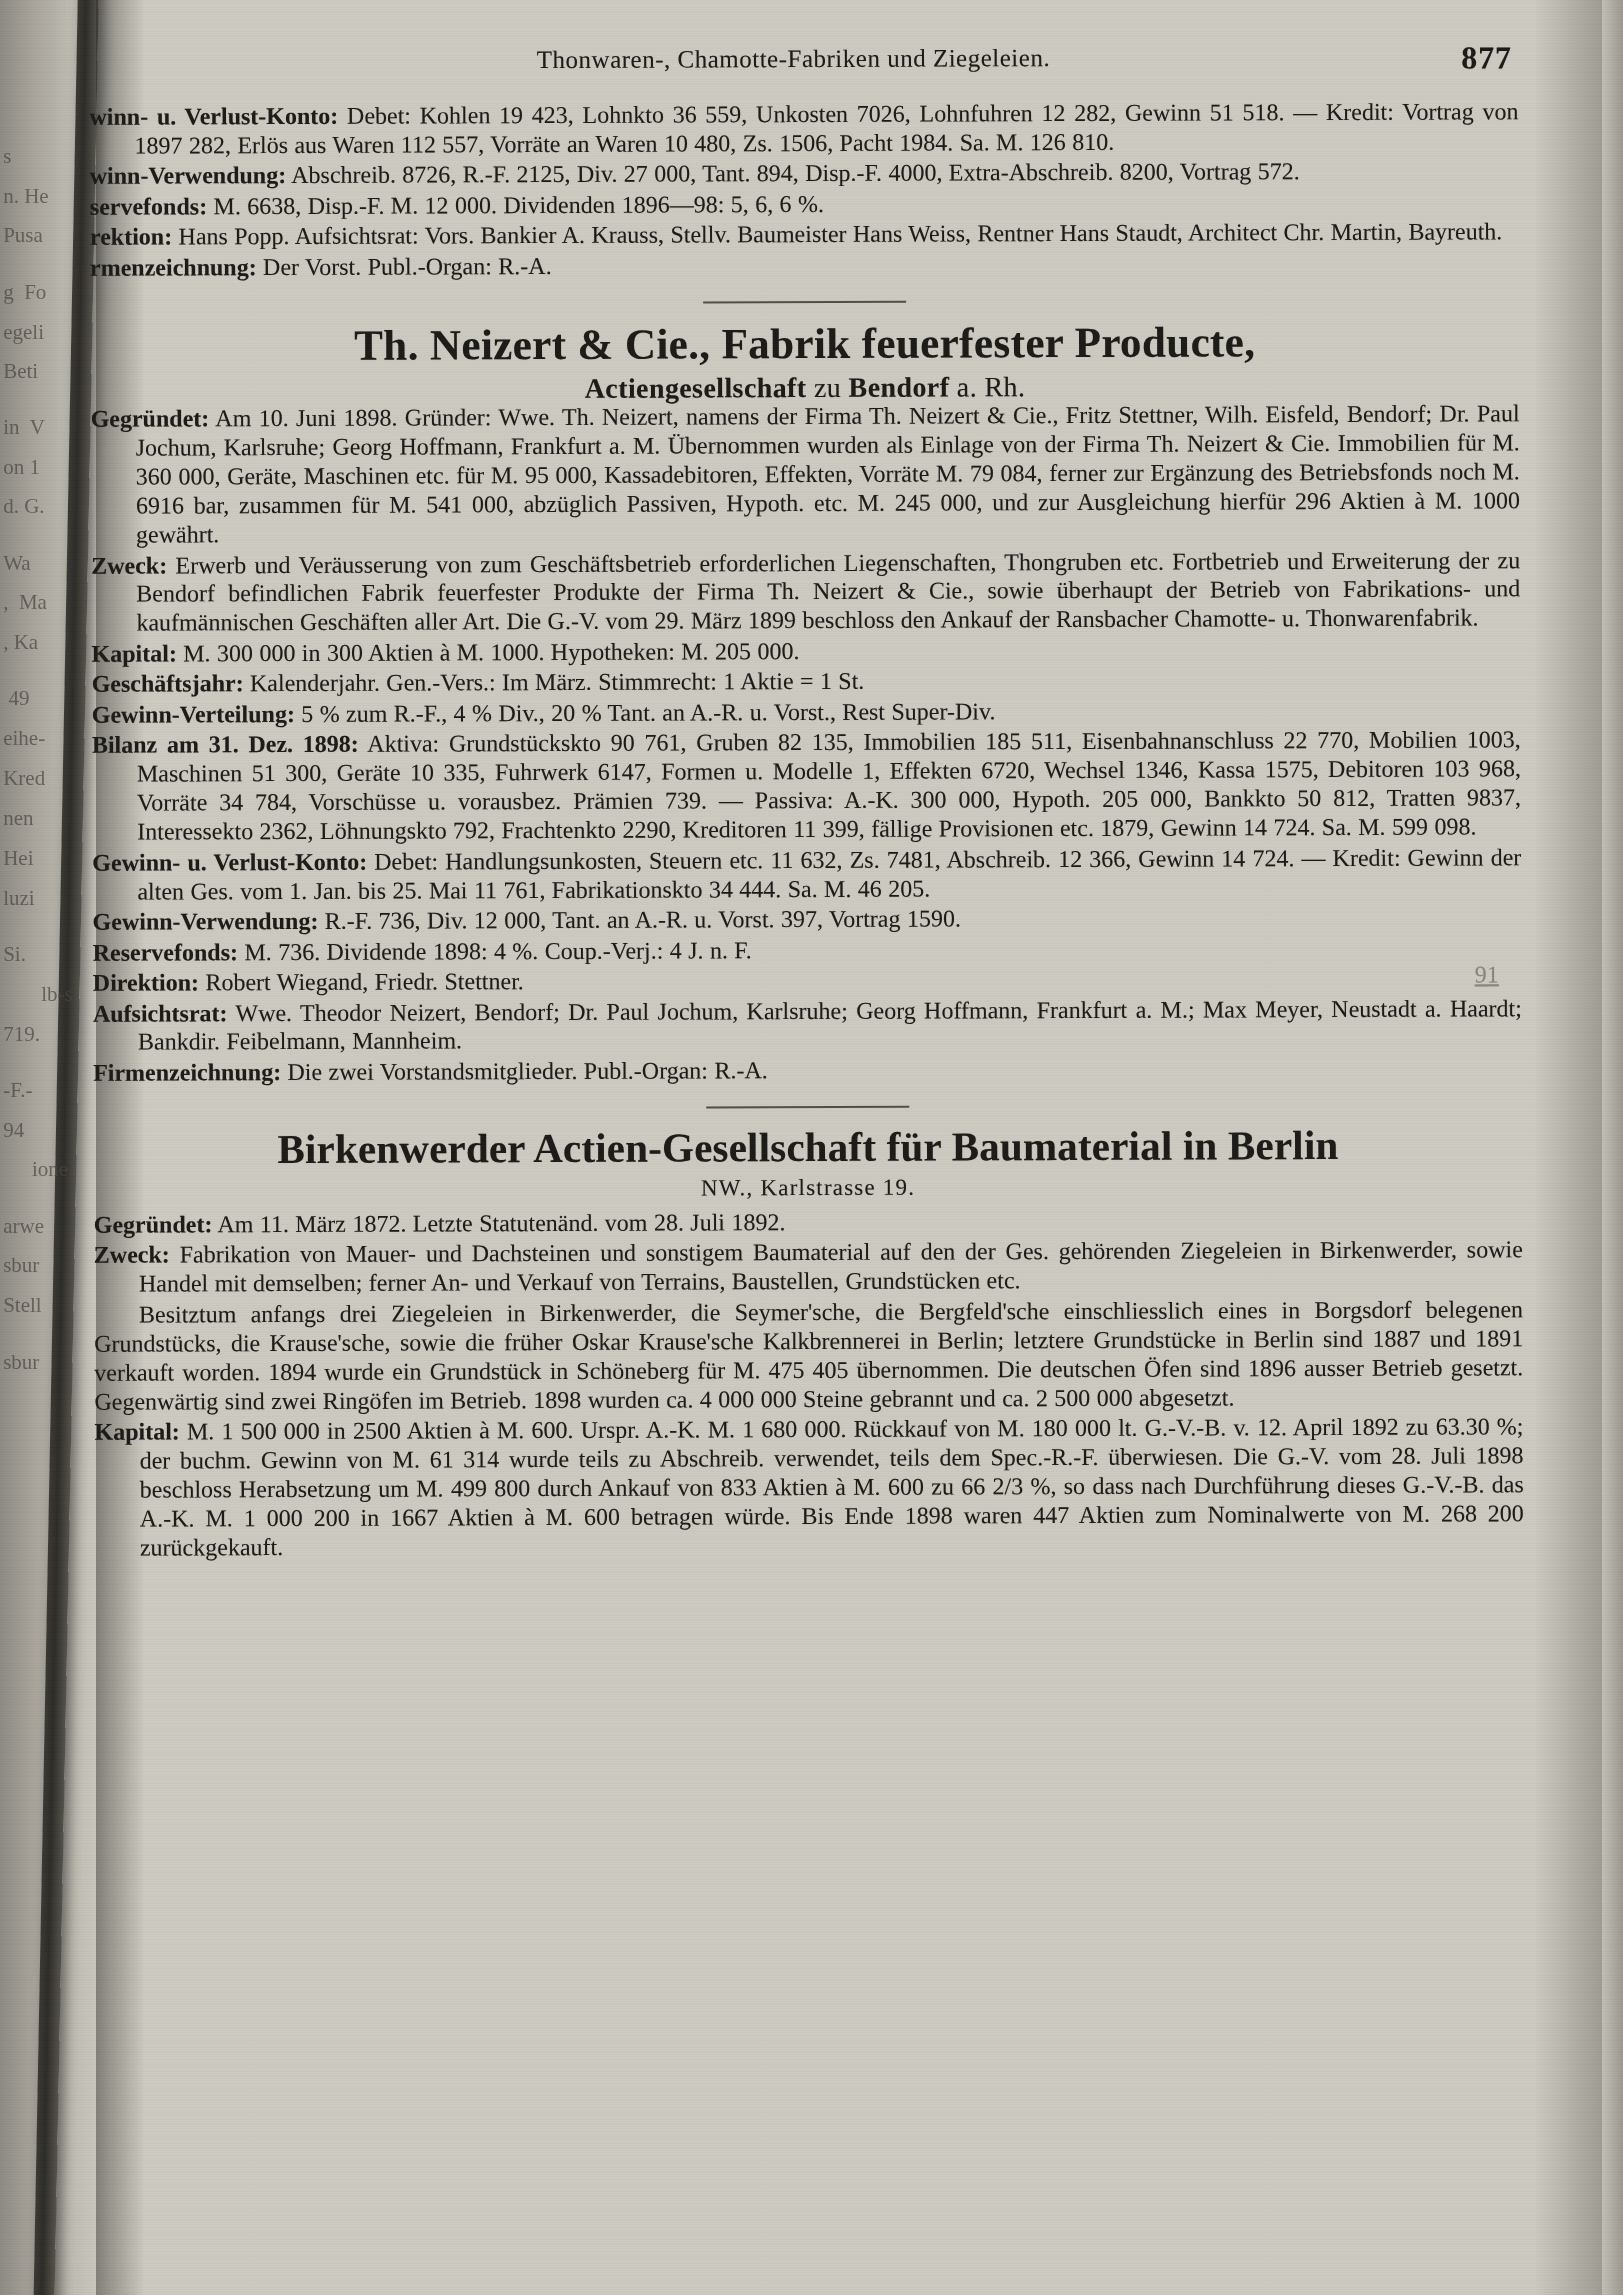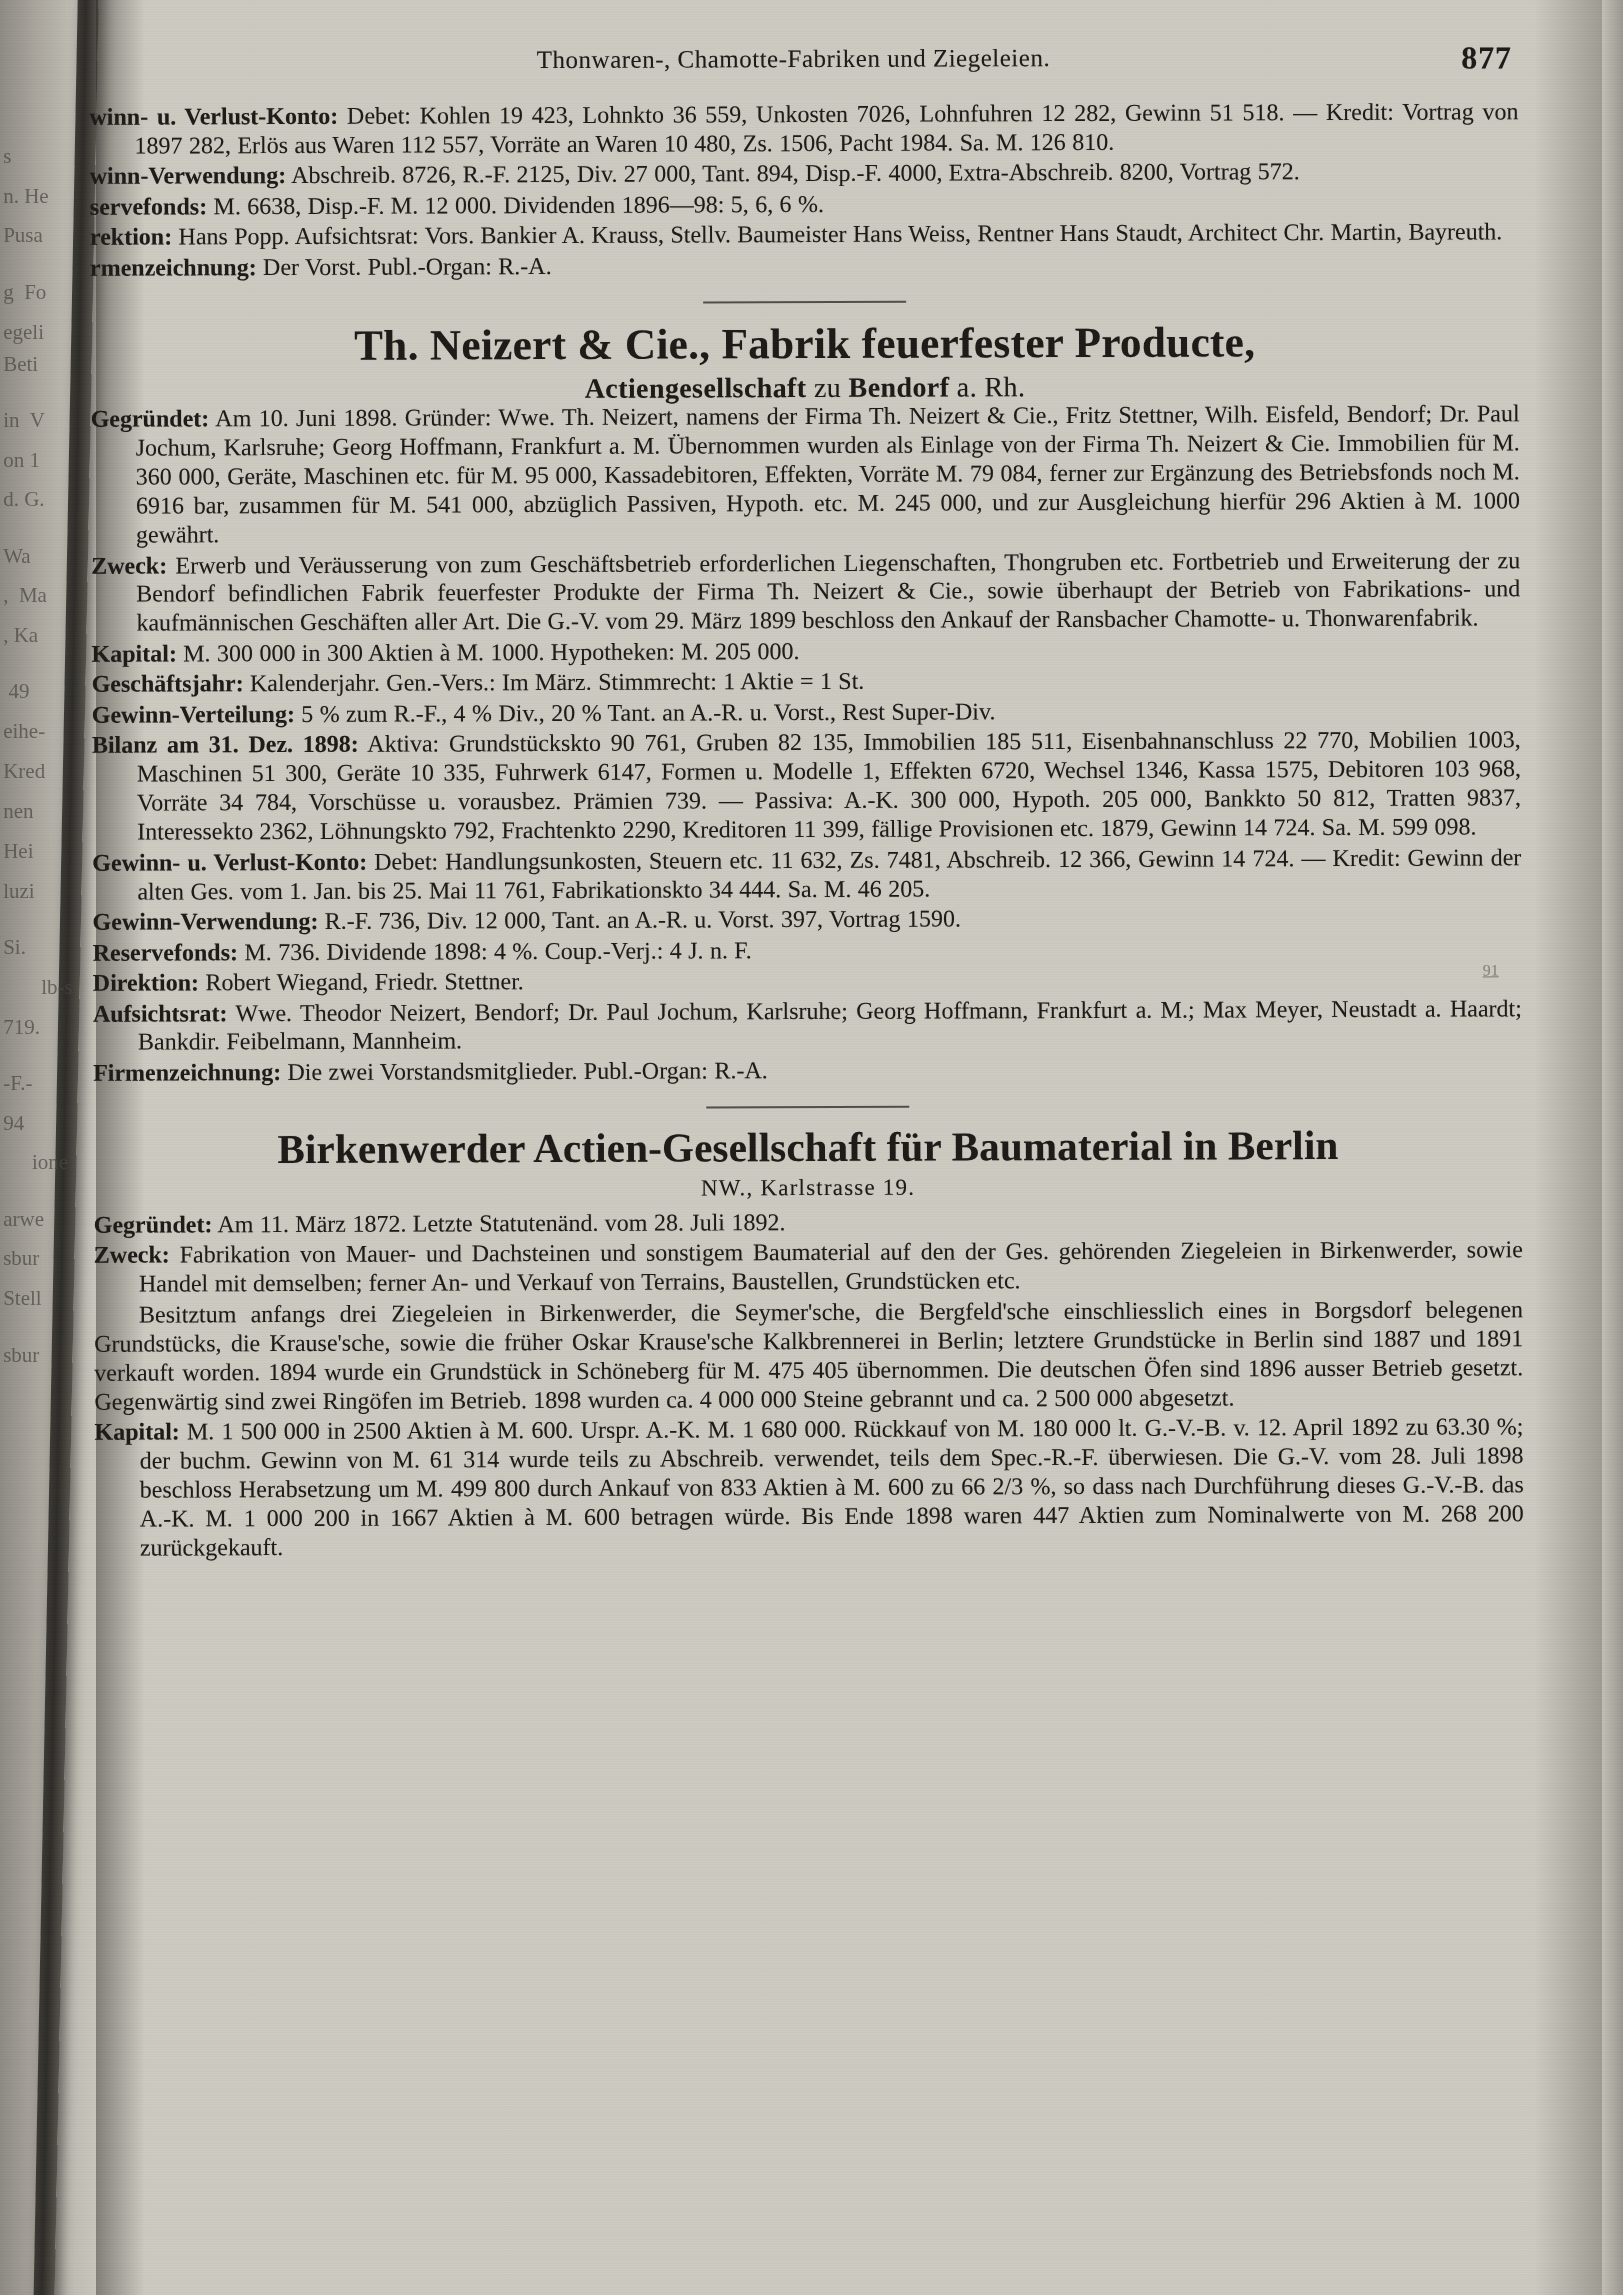--- a/index.html
+++ b/index.html
@@ -188,21 +188,21 @@
     font-size: 41px;
     letter-spacing: 0.2px;
     white-space: nowrap;
     line-height: 1.05;
   }
 
   
   .stamp {
     position: absolute;
     right: 23px;
-    font-size: 16px;
+    font-size: 24px;
     color: #5e5b54;
     opacity: .6;
     text-decoration: underline;
   }
 
   
   #skewwrap { transform: rotate(-0.22deg); transform-origin: 50% 0; }
 
   
   #content { text-shadow: 0 0 0.8px rgba(30,28,24,.30); }
@@ -216,21 +216,21 @@
   <div id="gutter"></div>
   <div id="spine-edge"></div>
   <div id="spine-shadow"></div>
 
   <div id="bleed">
       <div style="margin-top: 28px;">s</div>
       <div style="margin-top: 11.4px;">n. He</div>
       <div style="margin-top: 11.4px;">Pusa</div>
       <div style="margin-top: 28px;">g  Fo</div>
       <div style="margin-top: 11.4px;">egeli</div>
-      <div style="margin-top: 4px;">Beti</div>
+      <div style="margin-top: 11px;">Beti</div>
       <div style="margin-top: 28px;">in  V</div>
       <div style="margin-top: 11.4px;">on 1</div>
       <div style="margin-top: 11px;">d. G.</div>
       <div style="margin-top: 28px;">Wa</div>
       <div style="margin-top: 11.4px;">,  Ma</div>
       <div style="margin-top: 11.4px;">, Ka</div>
       <div style="margin-top: 28px;"> 49</div>
       <div style="margin-top: 11.4px;">eihe-</div>
       <div style="margin-top: 11.4px;">Kred</div>
       <div style="margin-top: 12px;">nen</div>

